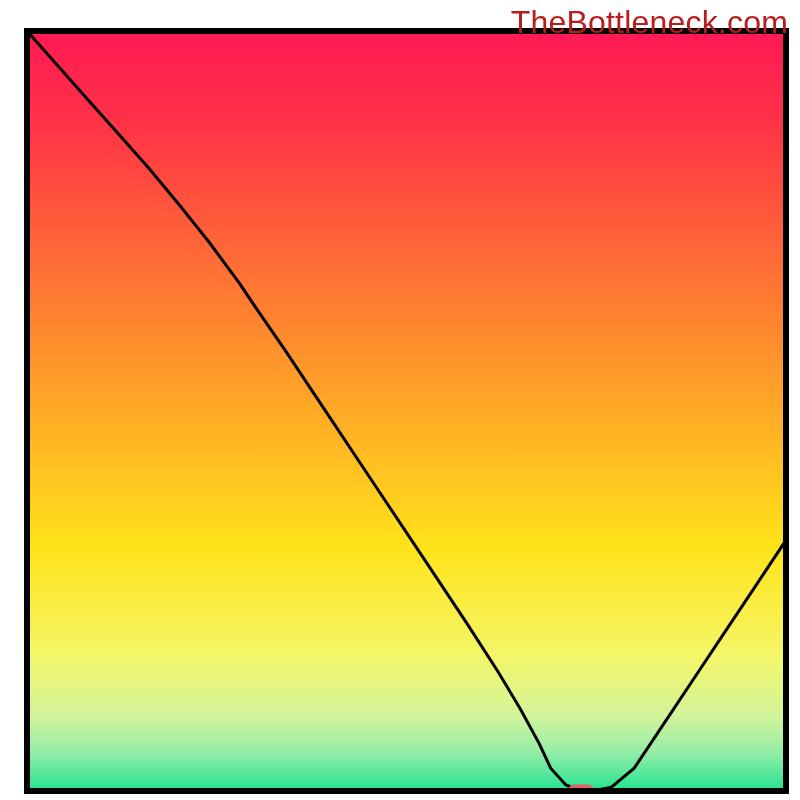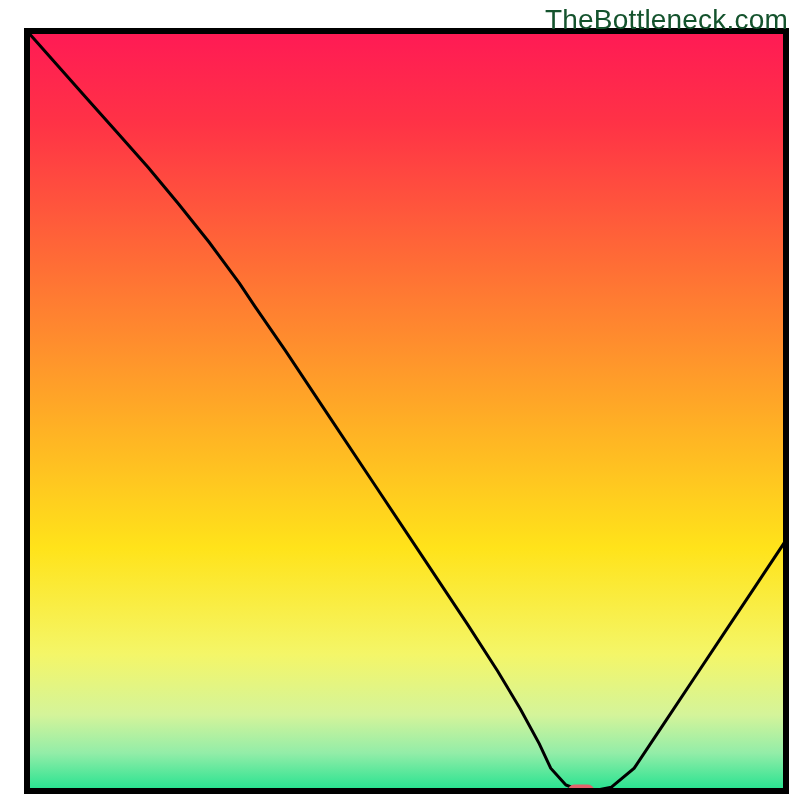--- a/index.html
+++ b/index.html
@@ -12,22 +12,22 @@
   }
   .container {
     position: relative;
     width: 800px;
     height: 800px;
   }
   .watermark {
     position: absolute;
     top: 4px;
     right: 12px;
-    color: #14532d;
-    font-size: 28px;
+    color: #b91c1c;
+    font-size: 32px;
     font-weight: 500;
     letter-spacing: 0.2px;
     z-index: 10;
   }
   svg.chart {
     position: absolute;
     top: 0;
     left: 0;
   }
 </style>

